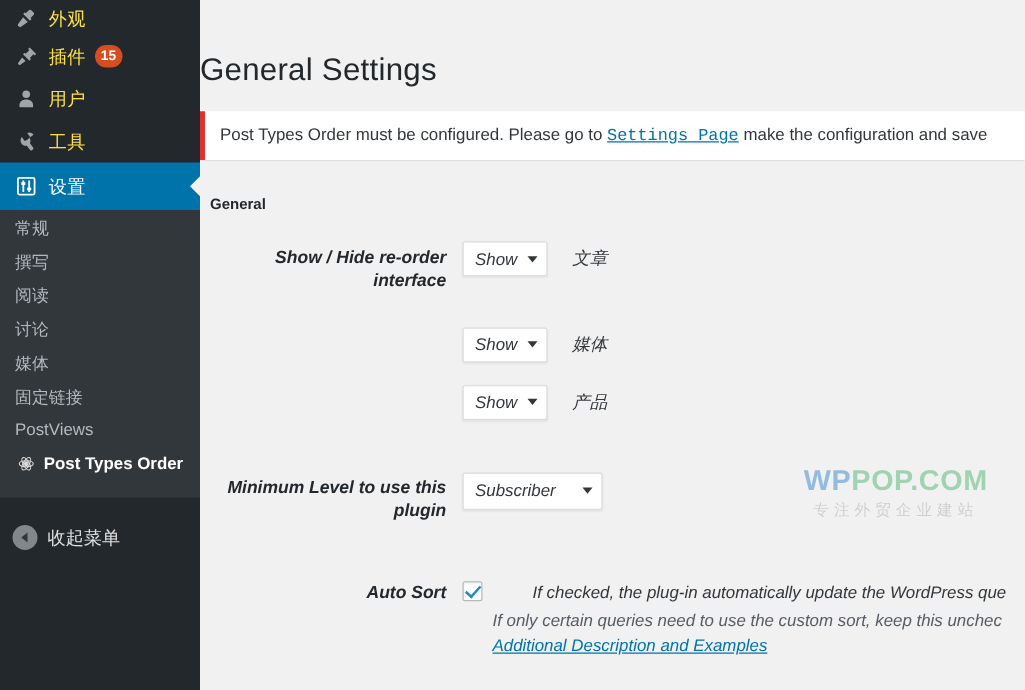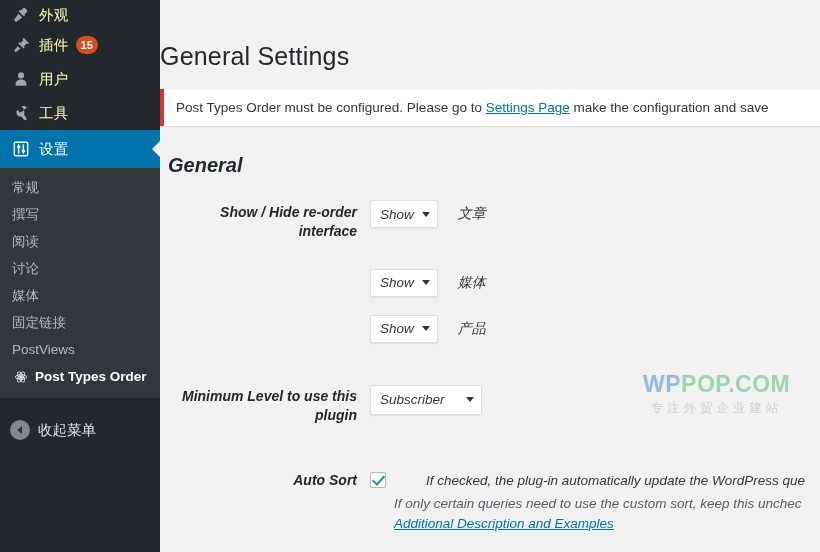--- a/index.html
+++ b/index.html
@@ -30,21 +30,21 @@
     cursor: pointer;
   }
   .menu-item .mi-icon {
     width: 22px; height: 20px;
     flex: 0 0 22px;
     display: flex; align-items: center; justify-content: center;
     margin-right: 7px;
     color: #a0a5aa;
   }
   .menu-item .mi-icon svg { display: block; }
-  .menu-item .mi-label { font-size: 14.5px; letter-spacing: .3px; color: #fef9c3; }
+  .menu-item .mi-label { font-size: 14.5px; letter-spacing: .3px; color: #fde047; }
   .menu-item.first { height: 28px; align-items: flex-end; padding-bottom: 3px; }
 
   .menu-item.active {
     background: #0073aa;
     color: #fff;
     height: 38px;
   }
   .menu-item.active .mi-icon { color: #ffffff; }
   .menu-item.active .mi-label { color: #fff; text-align: center; }
   .menu-item.active .arrow {
@@ -68,21 +68,21 @@
     font-weight: 600;
     line-height: 1;
   }
 
   
   #submenu {
     background: #32373c;
     padding: 6px 0 8px 0;
   }
   .sub-item {
-    display: flex; align-items: center;
+    display: flex; align-items: flex-start;
     height: 27px;
     padding-left: 12px;
     color: #b4b9be;
     font-size: 13.5px;
     cursor: pointer;
   }
   .sub-item.current { color: #fff; font-weight: bold; }
   .sub-item .sub-icon {
     width: 17px; height: 16px; flex: 0 0 17px;
     margin-right: 6px;
@@ -136,26 +136,25 @@
     margin-top: 18px;
     margin-right: 0;
     background: #fff;
     border-left: 4px solid #dc3232;
     box-shadow: 0 1px 1px 0 rgba(0,0,0,.08);
     padding: 11px 12px 11px 12px;
     font-size: 13.5px;
     color: #32373c;
     white-space: nowrap;
   }
-  #notice a { color: #0073aa; text-decoration: underline; }
+  #notice a { color: #0073aa; text-decoration: underline; font-family: Liberation Mono, monospace; }
 
   .section-head {
-    font-style: italic;
     font-weight: bold;
-    font-size: 20px;
+    font-size: 12px;
     color: #23282d;
     margin-top: 28px;
     margin-left: 8px;
   }
 
   .form-table { margin-top: 10px; width: 100%; border-collapse: collapse; font-style: italic; }
   .form-table tr { vertical-align: top; }
   .form-table th {
     width: 210px;
     text-align: right;

